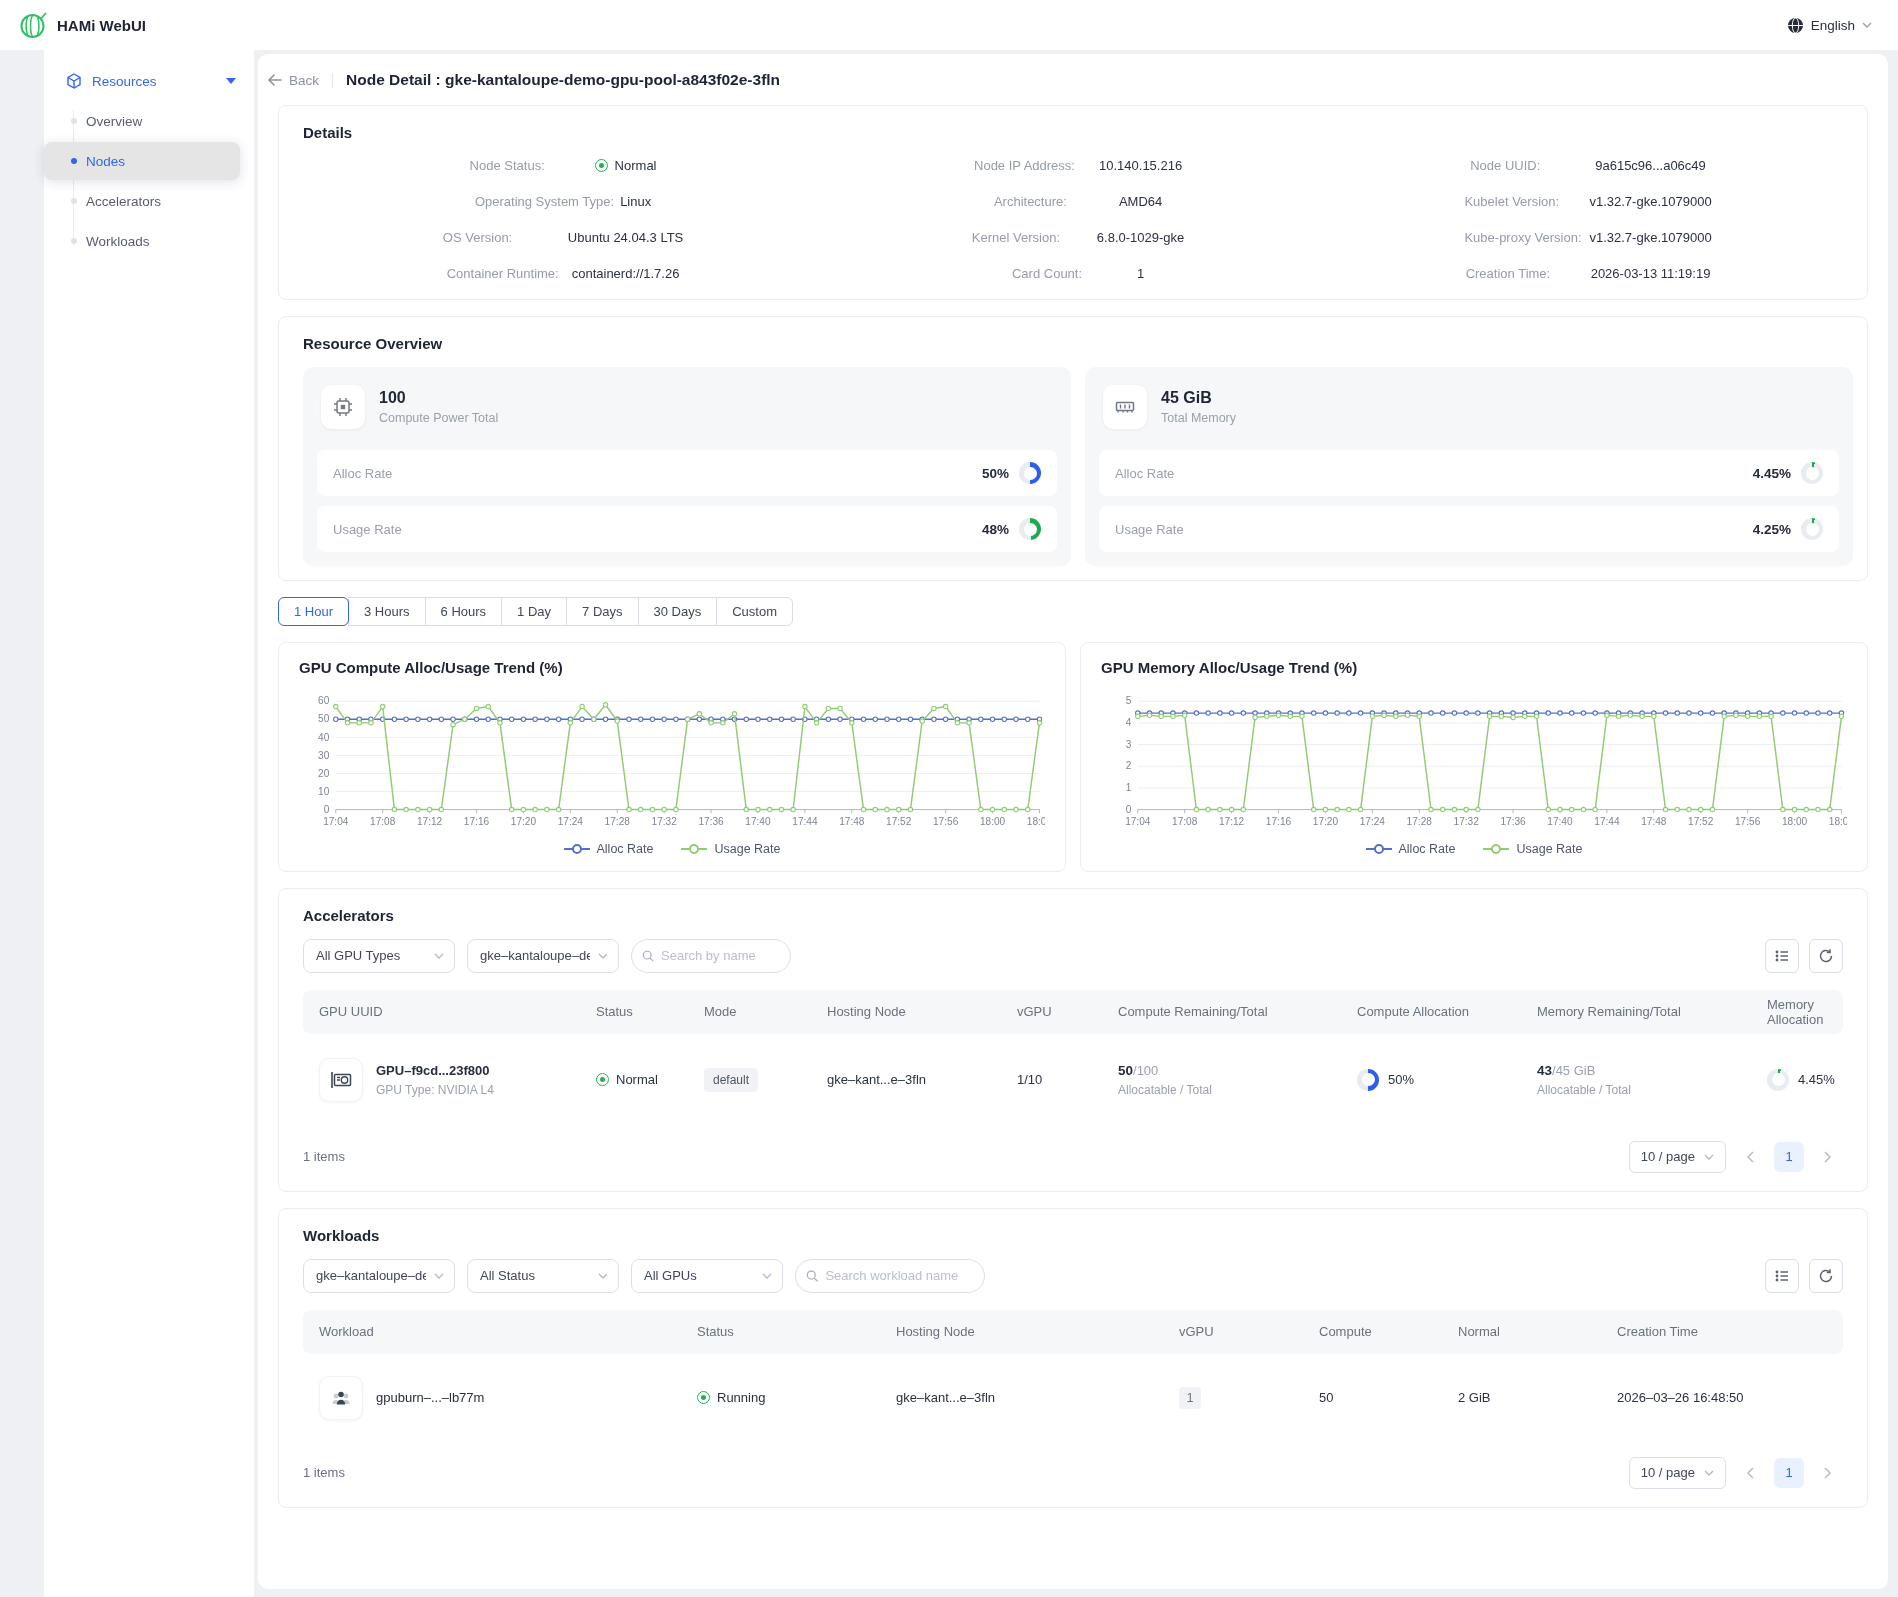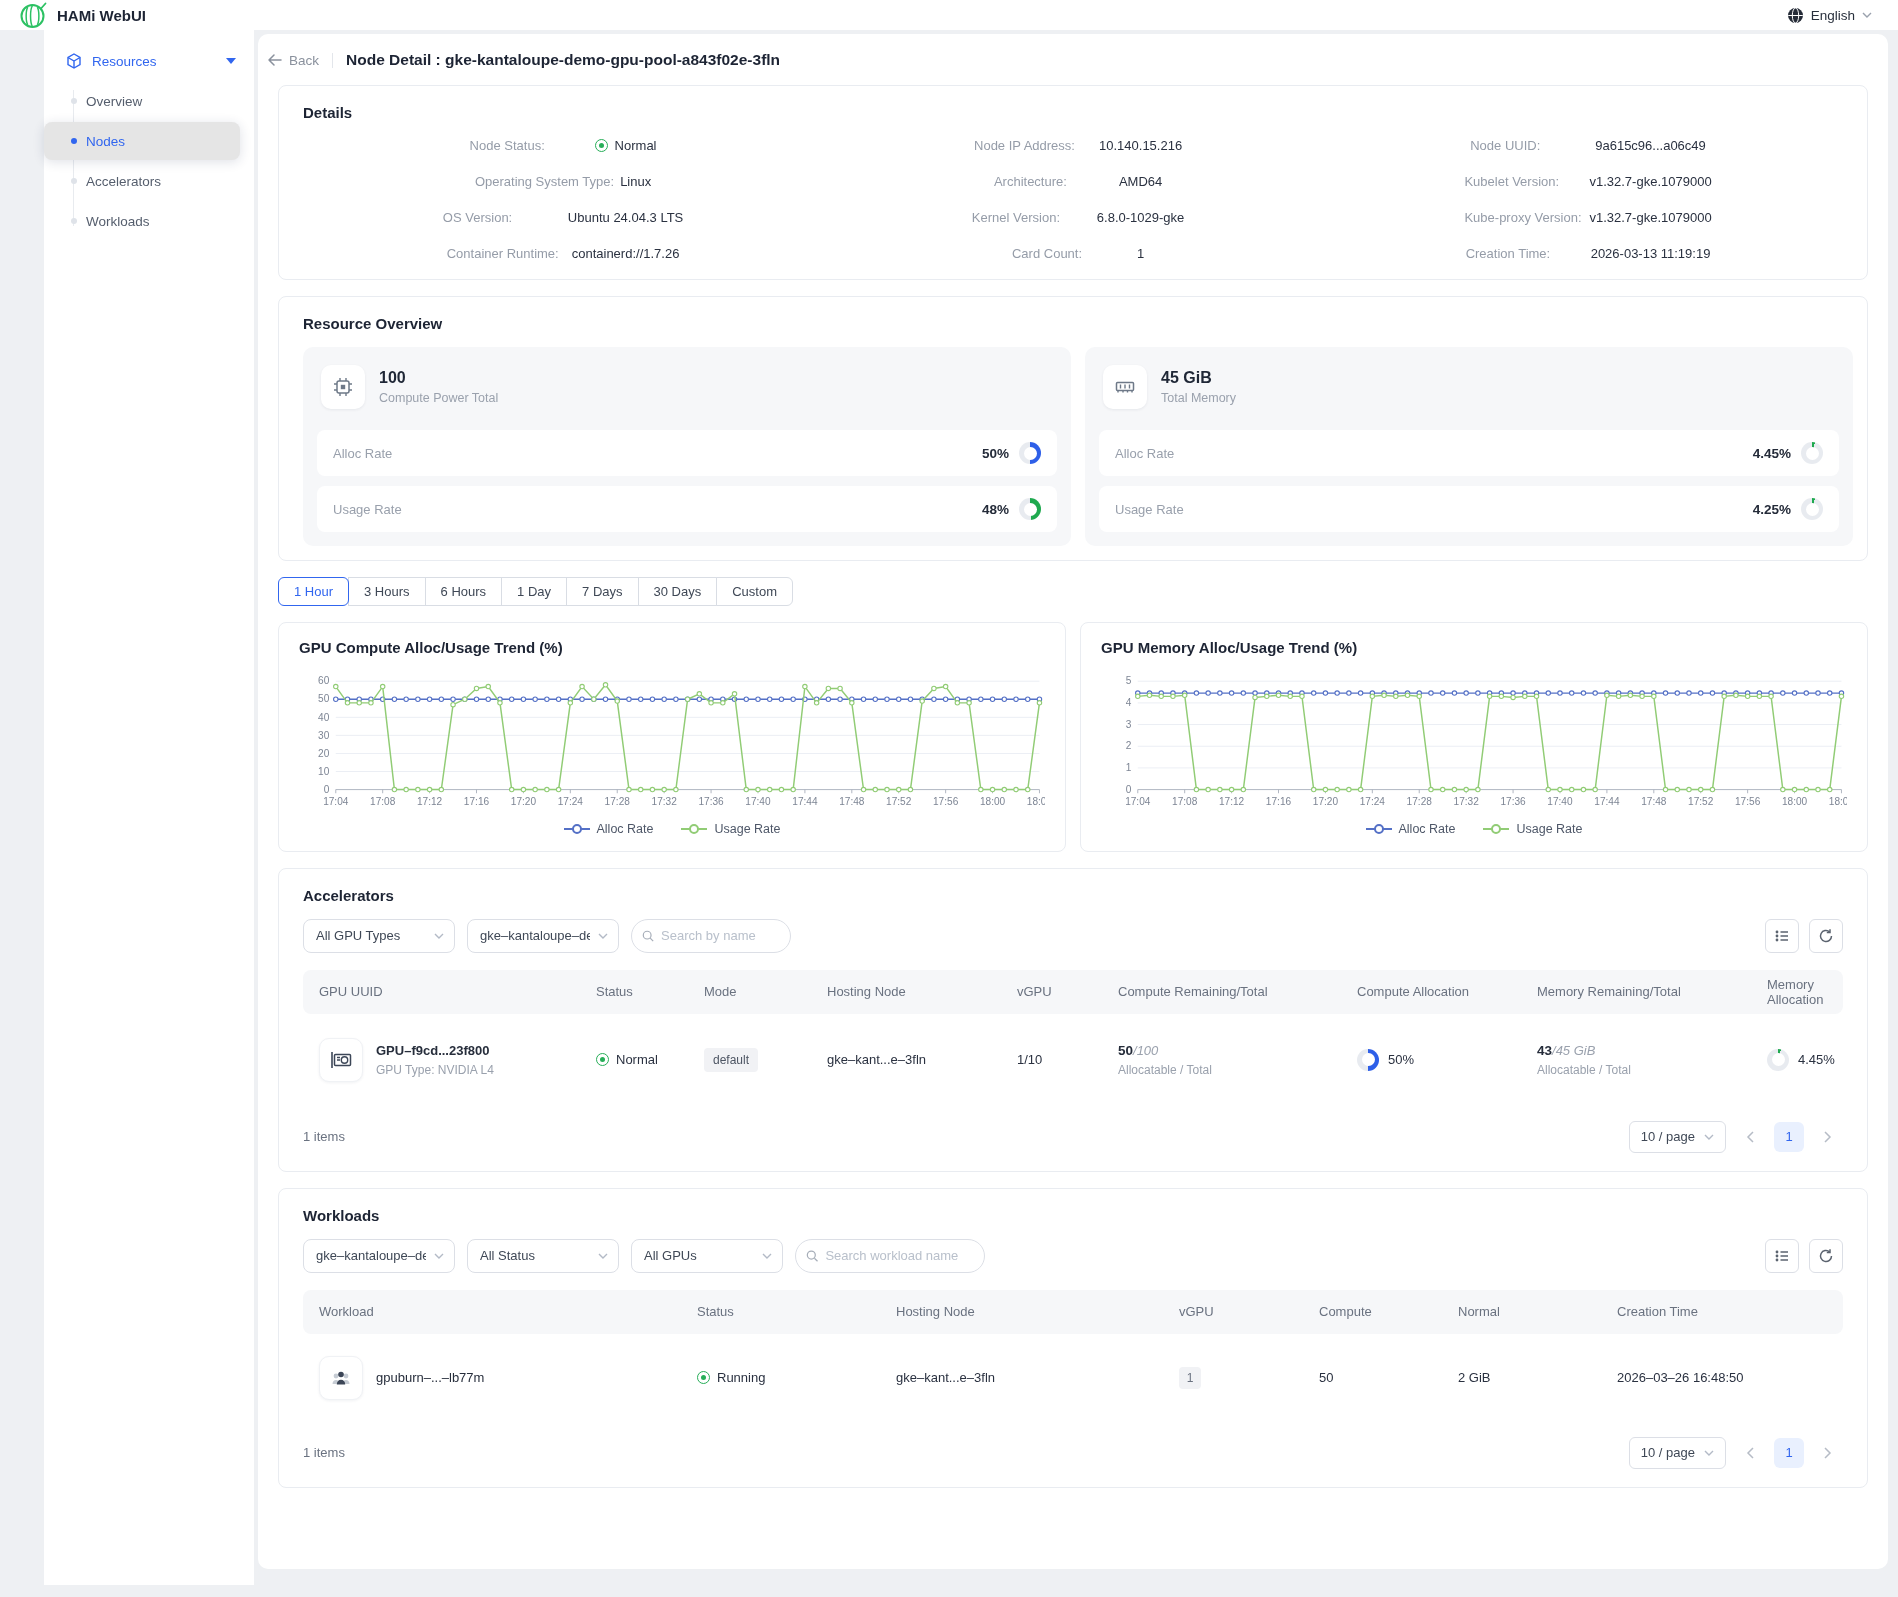--- a/index.html
+++ b/index.html
@@ -4,21 +4,21 @@
 <style>
   * { box-sizing: border-box; margin: 0; padding: 0; }
   html,body { width: 1898px; height: 1597px; }
   body {
     font-family: "Liberation Sans", sans-serif;
     background: #eef0f3;
     color: #2a3140;
     overflow: hidden;
   }
   
-  .topbar { height: 30px; background: #fff; display: flex; align-items: center; }
+  .topbar { height: 50px; background: #fff; display: flex; align-items: center; }
   .brand { width: 210px; display: flex; align-items: center; gap: 9px; padding-left: 18px; }
   .brand-name { font-size: 15px; font-weight: 700; color: #1d2434; }
   .lang { margin-left: auto; display: flex; align-items: center; gap: 7px; padding-right: 26px;
           font-size: 13.5px; color: #29303d; cursor: pointer; }
   
   .layout { display: flex; height: 1555px; margin-left: 44px; }
   .sidebar { width: 210px; background: #fff; padding-top: 14px; flex-shrink: 0; }
   .side-section { display: flex; align-items: center; gap: 10px; padding: 9px 18px 9px 22px;
                   color: #3166ef; font-size: 13.5px; font-weight: 500; cursor: pointer; }
   .side-section .caret { margin-left: auto; }
@@ -97,21 +97,21 @@
   .name-cell { display: flex; align-items: center; gap: 13px; }
   .tile { width: 44px; height: 44px; background: #fff; border: 1px solid #f0f2f5; border-radius: 10px;
           display: flex; align-items: center; justify-content: center; box-shadow: 0 1px 3px rgba(20,30,60,.06); flex-shrink: 0; }
   .row-name { font-weight: 600; color: #272e3c; }
   .row-sub { font-size: 12px; color: #9aa1ad; margin-top: 5px; }
   .status-val { display: flex; align-items: center; }
   .badge { display: inline-block; background: #f1f2f5; border-radius: 4px; padding: 5px 9px; font-size: 12px; color: #4d5563; }
   .vgpu-badge { display: inline-flex; width: 22px; height: 22px; background: #f1f2f5; border-radius: 4px;
                 align-items: center; justify-content: center; font-size: 12px; color: #6a7280; }
   .frac b { font-weight: 700; color: #252c3a; font-size: 13.5px; }
-  .frac .dim { color: #9aa1ad; font-style: italic; }
+  .frac .dim { color: #9aa1ad; }
   .cap { font-size: 12px; color: #9aa1ad; margin-top: 5px; }
   .alloc-cell { display: flex; align-items: center; gap: 9px; }
   
   .tbl-foot { display: flex; align-items: center; margin-top: 15px; font-size: 13px; color: #6a7280; }
   .foot-right { margin-left: auto; display: flex; align-items: center; gap: 9px; }
   .pagesize { height: 32px; border: 1px solid #dcdfe6; border-radius: 6px; display: flex; align-items: center;
               gap: 9px; padding: 0 11px; background: #fff; color: #3f4856; cursor: pointer; }
   .pg-btn { width: 30px; height: 30px; display: flex; align-items: center; justify-content: center; cursor: pointer; }
   .pg-num { width: 30px; height: 30px; background: #e9f0fe; color: #3166ef; border-radius: 6px; display: flex;
             align-items: center; justify-content: center; font-size: 13px; cursor: pointer; }

